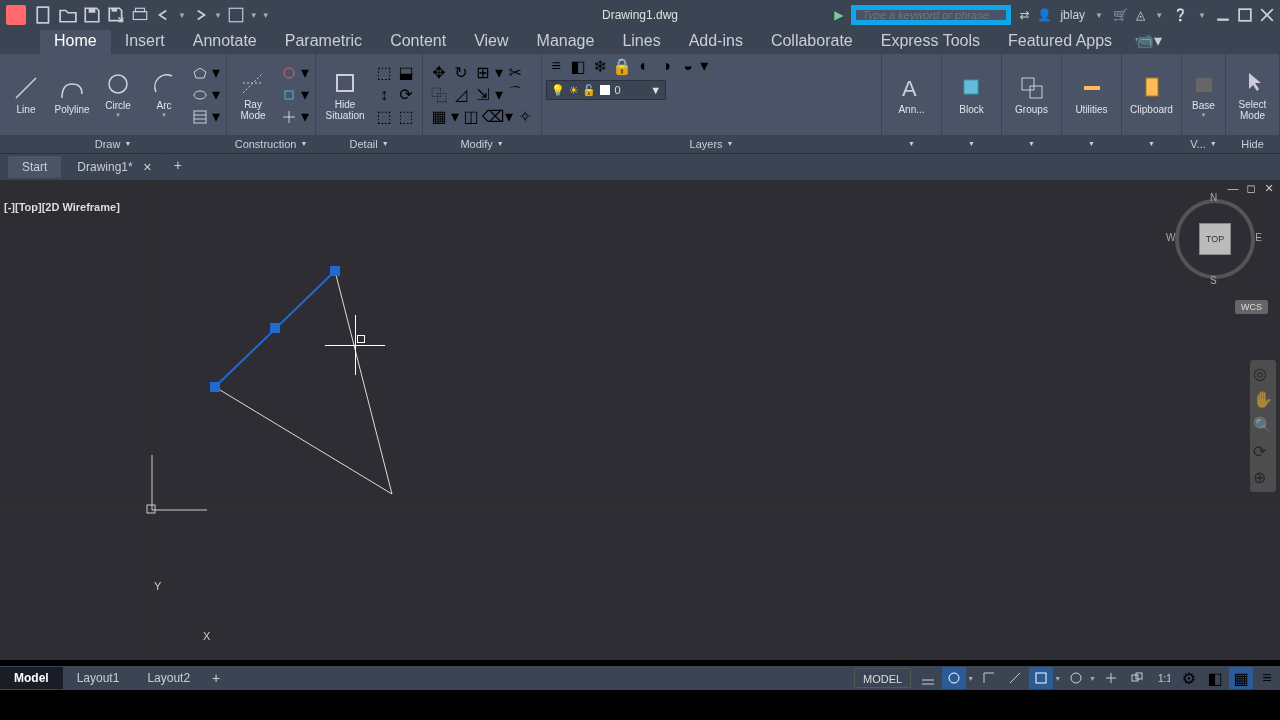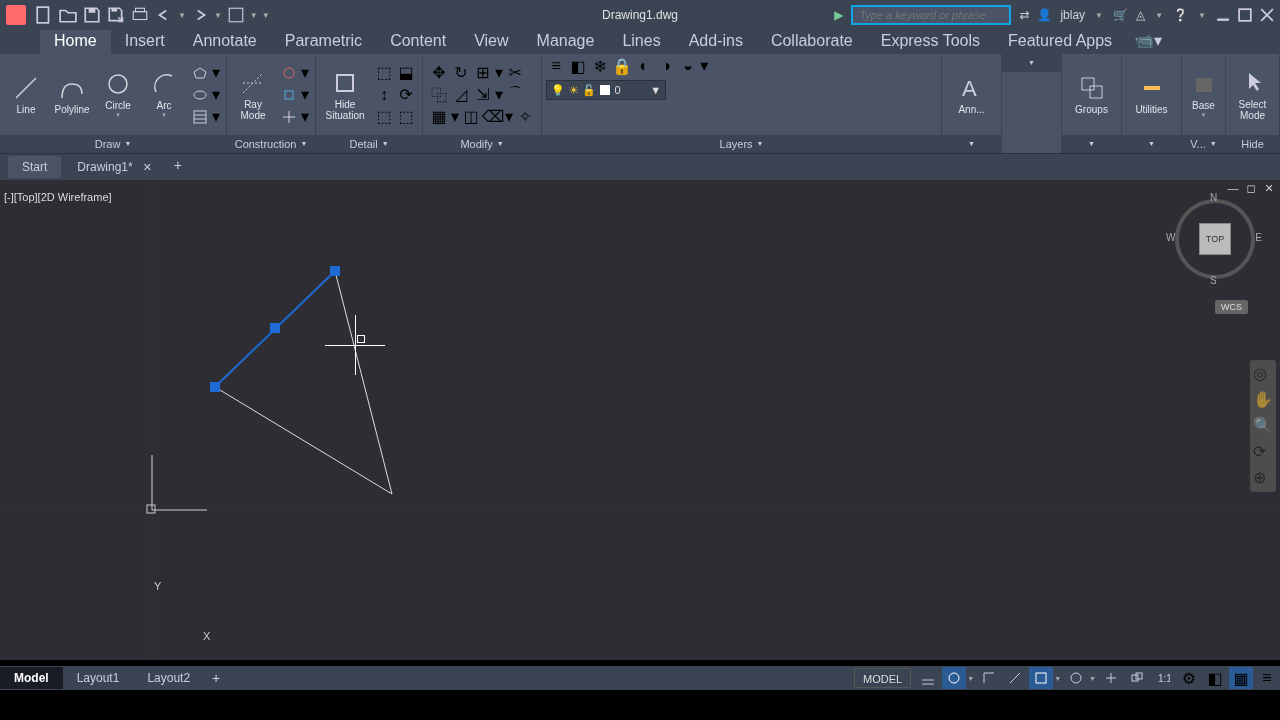--- a/index.html
+++ b/index.html
@@ -2,21 +2,21 @@
 <html><head>
 <meta charset="utf-8">
 <style>
 * { margin:0; padding:0; box-sizing:border-box; font-family:"Segoe UI",Arial,sans-serif; user-select:none; }
 body { width:1280px; height:720px; background:#000; overflow:hidden; position:relative; }
 .qat { height:30px; background:#3b4453; display:flex; align-items:center; padding:0 6px; color:#ccc; position:relative; }
 .qat .appicon { width:20px; height:20px; background:#ff6b6b; border-radius:2px; margin-right:6px; }
 .qat .qbtn { width:18px; height:18px; margin:0 3px; fill:#d0d4da; cursor:pointer; display:flex; align-items:center; justify-content:center; }
 .qat .title { position:absolute; left:50%; transform:translateX(-50%); font-size:12px; color:#e0e0e0; }
 .qat .right { margin-left:auto; display:flex; align-items:center; gap:8px; font-size:12px; }
-.qat .search { width:160px; height:20px; background:#4a5466; border:2px solid #0ea5e9; color:#8a92a3; font-size:11px; font-style:italic; padding:0 6px; }
+.qat .search { width:160px; height:20px; background:#4a5466; border:5px solid #0ea5e9; color:#8a92a3; font-size:11px; font-style:italic; padding:0 6px; }
 .qat .user { color:#d0d4da; }
 .qat .winbtn { width:14px; height:14px; fill:#d0d4da; cursor:pointer; }
 .qat .dd { font-size:8px; color:#aaa; margin:0 2px; }
 .tabs { height:24px; background:#3b4453; display:flex; align-items:flex-end; padding-left:40px; }
 .tabs .tab { padding:4px 14px; font-size:16px; color:#ccd; cursor:pointer; }
 .tabs .tab.active { background:#4a5466; color:#fff; border-radius:3px 3px 0 0; }
 .ribbon { height:100px; background:#4a5466; display:flex; border-bottom:1px solid #2a3140; }
 .panel { border-right:1px solid #3b4453; display:flex; flex-direction:column; position:relative; }
 .panel-body { flex:1; display:flex; align-items:center; padding:2px 4px; gap:2px; }
 .panel-title { height:18px; background:#3b4453; font-size:11px; color:#ccd; text-align:center; line-height:18px; display:flex; justify-content:center; align-items:center; gap:4px; }
@@ -30,26 +30,26 @@
 .sm { width:20px; height:20px; cursor:pointer; display:flex; align-items:center; justify-content:center; fill:#d0d4da; }
 .sm svg { width:14px; height:14px; }
 .layercombo { height:20px; width:120px; background:#3b4453; border:1px solid #2a3140; display:flex; align-items:center; padding:0 4px; font-size:11px; color:#ddd; gap:4px; }
 .panel.thin .panel-body { flex-direction:column; justify-content:center; }
 .filetabs { height:26px; background:#3b4453; display:flex; align-items:center; padding-left:8px; gap:2px; }
 .filetabs .ftab { padding:4px 14px; font-size:12px; color:#ccd; background:#4a5466; cursor:pointer; position:relative; border-radius:2px 2px 0 0; }
 .filetabs .ftab.active { background:#3b4453; }
 .filetabs .close { margin-left:10px; font-size:11px; }
 .filetabs .add { width:20px; height:20px; color:#ccd; font-size:14px; text-align:center; cursor:pointer; }
 .canvas-wrap { position:relative; height:480px; background:#2d2d33; }
-.vpctrl { position:absolute; left:4px; top:11px; font-size:11px; color:#ddd; }
+.vpctrl { position:absolute; left:4px; top:21px; font-size:11px; color:#ddd;font-weight:bold; }
 .viewcube { position:absolute; right:20px; top:14px; width:90px; height:90px; }
 .viewcube .ring { width:80px; height:80px; border:4px solid #555; border-radius:50%; position:absolute; left:5px; top:5px; }
 .viewcube .cube { width:32px; height:32px; background:#bbb; color:#333; font-size:9px; position:absolute; left:29px; top:29px; display:flex; align-items:center; justify-content:center; border:1px solid #888; }
 .viewcube .d { position:absolute; font-size:10px; color:#aaa; }
-.wcs { position:absolute; right:32px; top:120px; background:#666; color:#ddd; font-size:9px; padding:2px 6px; border-radius:2px;margin-left:12px; }
+.wcs { position:absolute; right:12px; top:120px; background:#666; color:#ddd; font-size:9px; padding:2px 6px; border-radius:2px;margin-left:12px; }
 .navbar { position:absolute; right:4px; top:180px; width:26px; background:#555c; border-radius:3px; display:flex; flex-direction:column; padding:4px 0; gap:6px; }
 .navbar .nb { width:20px; height:20px; margin:0 auto; opacity:0.5; }
 .vpclose { position:absolute; right:4px; top:2px; display:flex; gap:4px; }
 .vpclose span { width:14px; height:14px; font-size:11px; color:#ccc; cursor:pointer; text-align:center; }
 svg.drawing { position:absolute; left:0; top:0; }
 .ucs { position:absolute; left:148px; top:450px; }
 .ucs .y { position:absolute; left:6px; top:-50px; font-size:11px; color:#ccc; }
 .ucs .x { position:absolute; left:55px; top:0px; font-size:11px; color:#ccc; }
 .ltabs { position:absolute; left:0; bottom:30px; height:24px; background:#3b4453; width:100%; display:flex; align-items:center; }
 .ltabs .lt { padding:4px 14px; font-size:12px; color:#ccd; cursor:pointer; }
@@ -369,20 +369,28 @@
           </svg>
           <span class="lbl">Ann...</span>
         </div>
       </div>
     <div class="panel-title">
         <span class="dd">▼</span>
       </div>
   </div>
 
   <div class="panel thin" style="width:60px">
+    <div class="panel-body">
+        <div class="bigtool">
+          <svg viewBox="0 0 28 28">
+            <rect x="6" y="6" width="14" height="14" fill="#6bd" stroke="#39a"></rect>
+          </svg>
+          <span class="lbl">Block</span>
+        </div>
+      </div>
     <div class="panel-title">
         <span class="dd">▼</span>
       </div>
   </div>
 
   <div class="panel thin" style="width:60px">
     <div class="panel-body">
         <div class="bigtool">
           <svg viewBox="0 0 28 28">
             <rect x="4" y="4" width="12" height="12" fill="none" stroke="#ccd"></rect>
@@ -403,20 +411,33 @@
             <rect x="6" y="12" width="16" height="4" fill="#fb5"></rect>
           </svg>
           <span class="lbl">Utilities</span>
         </div>
       </div>
     <div class="panel-title">
         <span class="dd">▼</span>
       </div>
   </div>
 
+  <div class="panel thin" style="width:60px">
+    <div class="panel-body">
+        <div class="bigtool">
+          <svg viewBox="0 0 28 28">
+            <rect x="8" y="4" width="12" height="18" fill="#fb5" stroke="#a72"></rect>
+          </svg>
+          <span class="lbl">Clipboard</span>
+        </div>
+      </div>
+    <div class="panel-title">
+        <span class="dd">▼</span>
+      </div>
+  </div>
 
   <div class="panel thin" style="width:44px">
     <div class="panel-body">
         <div class="bigtool" style="width:36px">
           <svg viewBox="0 0 28 28">
             <rect x="6" y="8" width="16" height="14" fill="#666"></rect>
           </svg>
           <span class="lbl">Base</span>
           <span class="dd">▾</span>
         </div>

